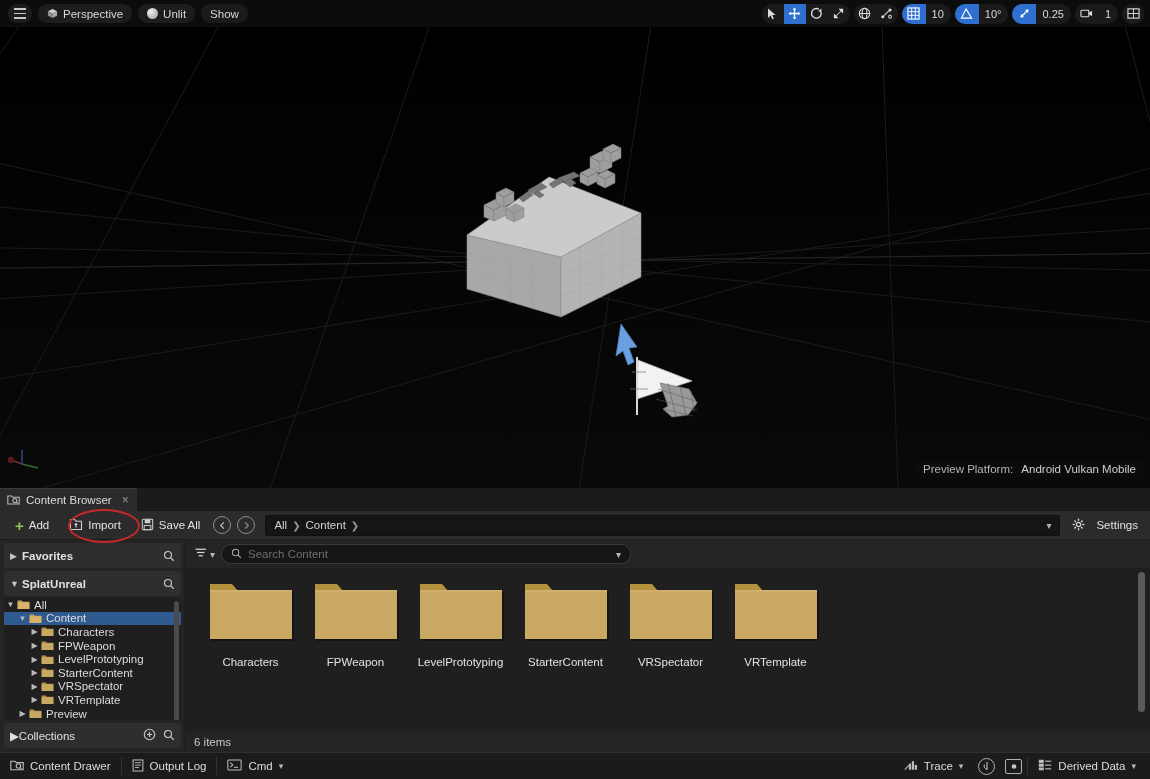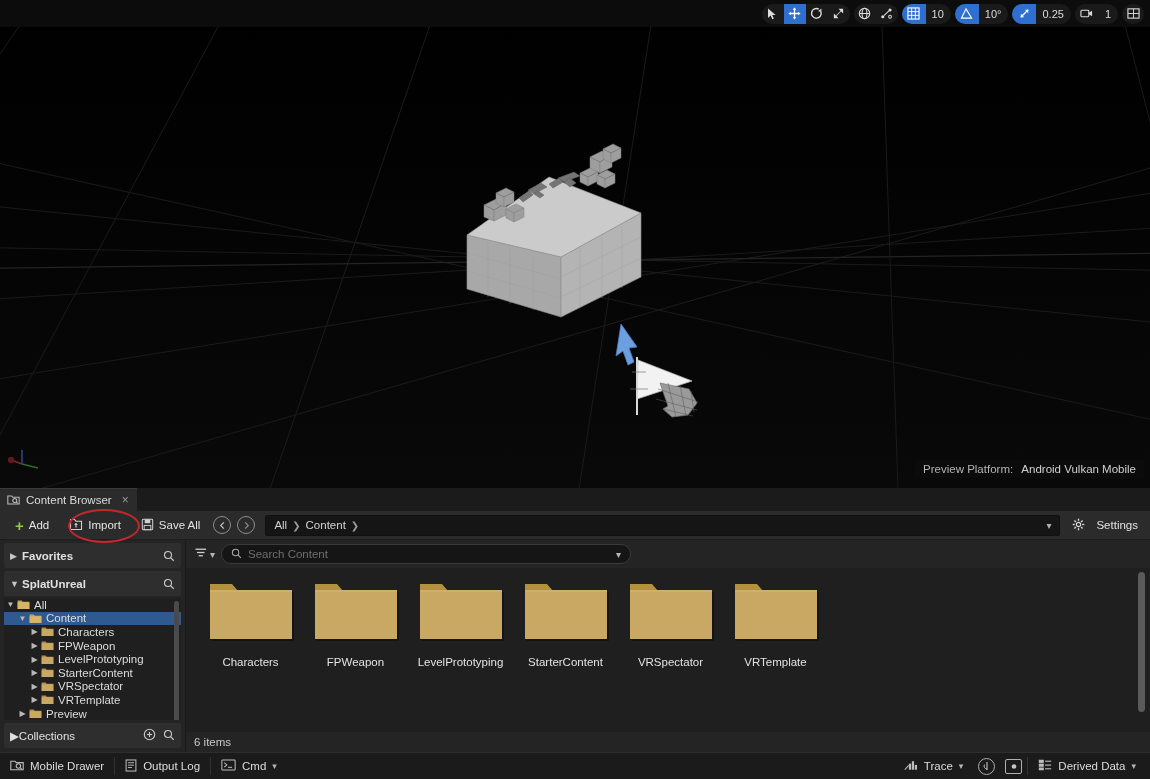--- a/index.html
+++ b/index.html
@@ -237,20 +237,48 @@
     width: 17px; height: 15px; border: 1.4px solid #b0b0b0; border-radius: 2px;
     display:flex; align-items:center; justify-content:center; cursor: pointer;
   }
 </style>
 </head>
 <body>
 
 <div id="app">
 
   <div class="viewport-toolbar">
+    <div class="vt-left">
+
+      <div class="hamburger">
+        <i></i>
+          <i></i>
+          <i></i>
+      </div>
+
+      <div class="pill">
+        <span class="cube-ico">
+          <svg width="11" height="11" viewBox="0 0 12 12">
+            <path d="M6 1 L11 3.5 L6 6 L1 3.5 Z" fill="#d0d0d0"></path>
+            <path d="M1 3.5 L6 6 L6 11 L1 8.5 Z" fill="#8e8e8e"></path>
+            <path d="M11 3.5 L6 6 L6 11 L11 8.5 Z" fill="#a8a8a8"></path>
+          </svg>
+        </span>
+        <span>Perspective</span>
+      </div>
+
+      <div class="pill">
+        <span class="sphere-ico"></span>
+        <span>Unlit</span>
+      </div>
+
+      <div class="pill plain">
+        <span>Show</span>
+      </div>
+    </div>
 
     <div class="vt-right">
 
       <div class="tool-group">
         <div class="tool-btn">
           <svg width="11" height="12" viewBox="0 0 11 12">
               <path d="M1 0.5 L1 10 L3.6 7.6 L5.3 11.2 L6.9 10.4 L5.2 7 L8.6 7 Z" fill="#dcdcdc"></path>
             </svg>
         </div>
         <div class="tool-btn active">
@@ -763,21 +791,21 @@
 
   <div class="bottom-bar">
     <div class="bb-btn">
       <span>
         <svg width="14" height="12" viewBox="0 0 14 12">
           <path d="M0.8 2.2 L5 2.2 L6.2 3.6 L13.2 3.6 L13.2 10.8 L0.8 10.8 Z" fill="none" stroke="#bdbdbd" stroke-width="1.1"></path>
           <circle cx="8.4" cy="7" r="2.2" fill="none" stroke="#bdbdbd" stroke-width="1.1"></circle>
           <line x1="10" y1="8.6" x2="11.8" y2="10.2" stroke="#bdbdbd" stroke-width="1.1"></line>
         </svg>
       </span>
-      <span>Mobile Drawer</span>
+      <span>Content Drawer</span>
     </div>
     <div class="bb-sep"></div>
 
     <div class="bb-btn">
       <span>
         <svg width="12" height="13" viewBox="0 0 13 14">
           <rect x="1.2" y="1" width="10.6" height="12" fill="none" stroke="#bdbdbd" stroke-width="1.1"></rect>
           <line x1="3.2" y1="4" x2="9.8" y2="4" stroke="#bdbdbd" stroke-width="1"></line>
           <line x1="3.2" y1="6.6" x2="9.8" y2="6.6" stroke="#bdbdbd" stroke-width="1"></line>
           <line x1="3.2" y1="9.2" x2="7.6" y2="9.2" stroke="#bdbdbd" stroke-width="1"></line>

